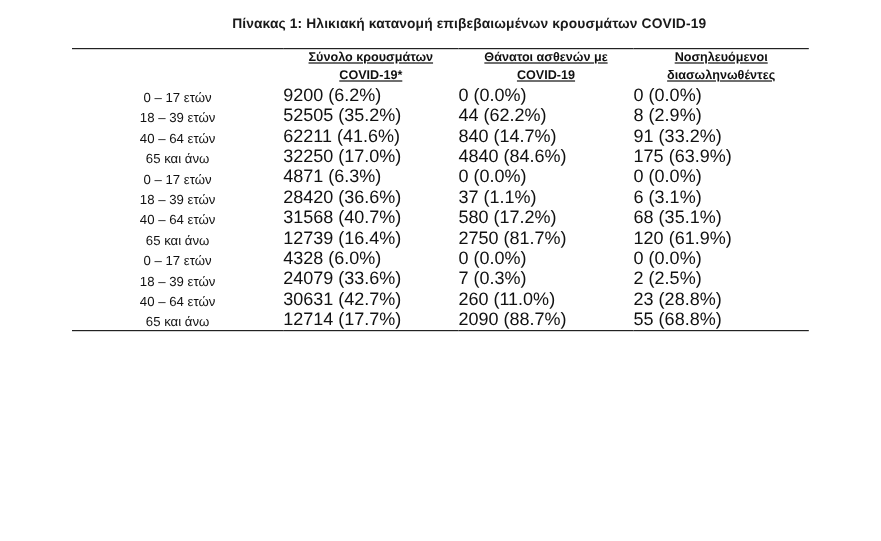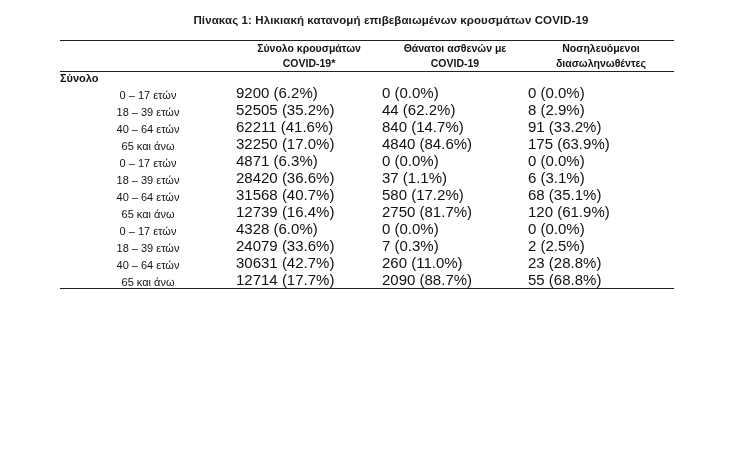--- a/index.html
+++ b/index.html
@@ -38,20 +38,21 @@
     border-collapse: collapse;
     font-size: 11px;
   }
   table.agetable th,
   table.agetable td {
     padding: 0;
     vertical-align: bottom;
   }
   .rule-top td, .rule-top th {
     border-top: 1.6px solid #222;
+    text-decoration: underline;
   }
   .rule-mid td, .rule-mid th {
     border-top: 1px solid #222;
   }
   .rule-bottom td {
     border-bottom: 1.6px solid #222;
   }
   .head-cell {
     text-align: center;
     font-weight: bold;
@@ -125,23 +126,20 @@
             <div>COVID-19</div>
           </th>
           <th class="head-cell">
             <div>Νοσηλευόμενοι</div>
             <div>διασωληνωθέντες</div>
           </th>
         </tr>
       </thead>
       <tbody>
 
-        <tr class="group-row rule-mid">
-          <td colspan="4">Σύνολο</td>
-        </tr>
         <tr>
           <td class="label-cell">0 – 17 ετών</td>
           <td class="val-cell">9200 (6.2%)</td>
           <td class="val-cell">0 (0.0%)</td>
           <td class="val-cell">0 (0.0%)</td>
         </tr>
         <tr>
           <td class="label-cell">18 – 39 ετών</td>
           <td class="val-cell">52505 (35.2%)</td>
           <td class="val-cell">44 (62.2%)</td>

